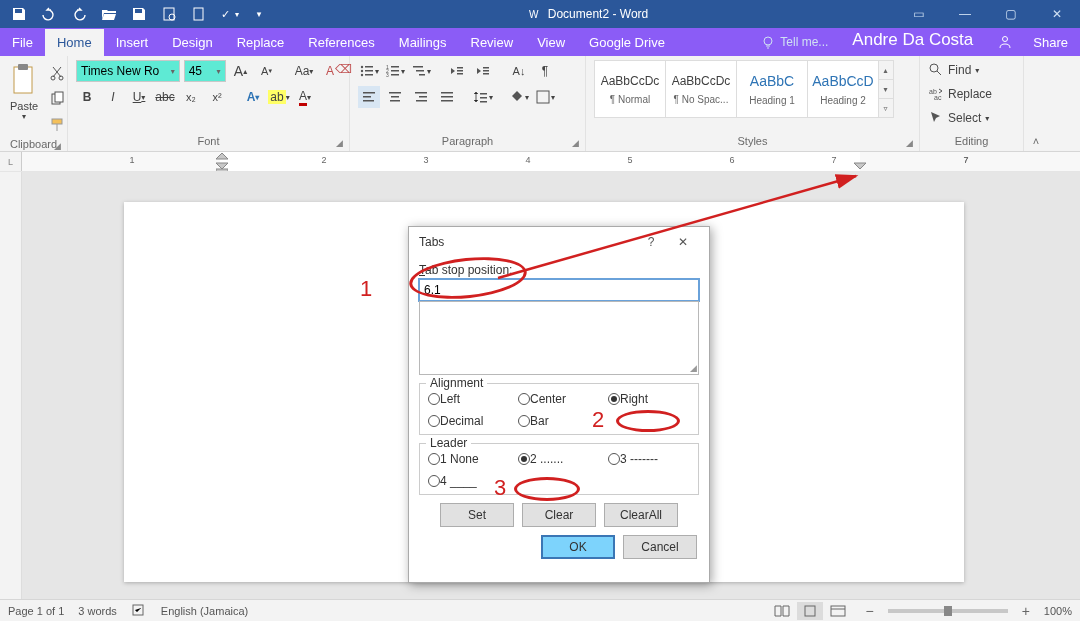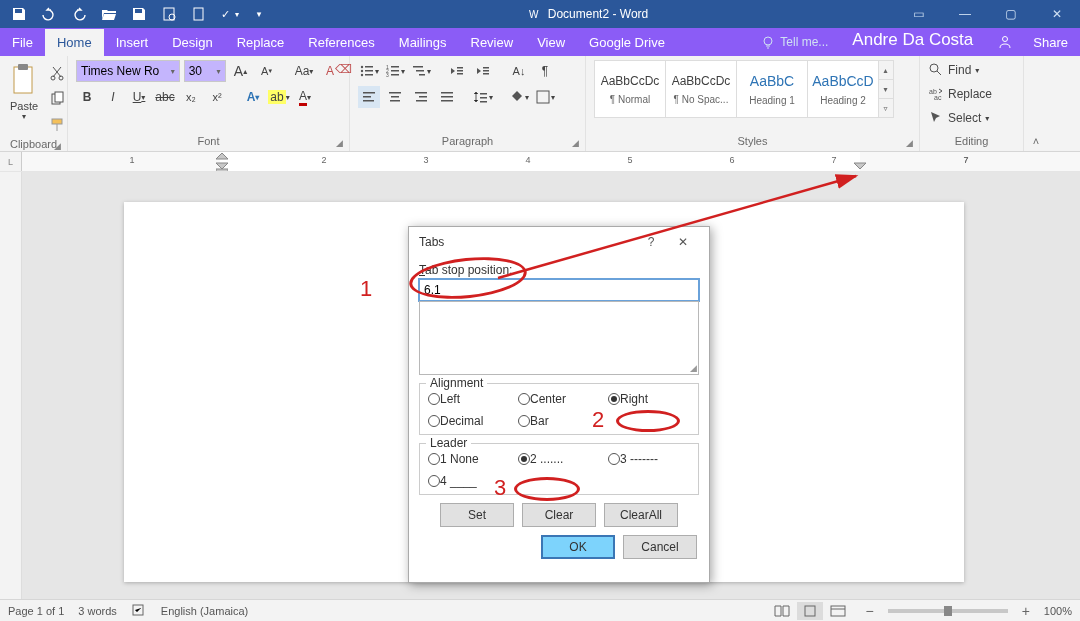--- a/index.html
+++ b/index.html
@@ -21,21 +21,21 @@
   .tabs .share { padding:6px 12px; font-size:13px; display:flex; align-items:center; gap:20px;}
   
   .ribbon { height:96px; background:#f3f3f3; border-bottom:1px solid #d6d6d6; display:flex; }
   .group { border-right:1px solid #e2e2e2; padding:4px 8px 2px; display:flex; flex-direction:column; justify-content:space-between; position:relative;}
   .group .grplabel { text-align:center; font-size:11px; color:#6a6a6a; height:16px; line-height:16px; position:relative;}
   .group .grplabel .lau { position:absolute; right:-2px; top:2px; font-size:9px; color:#888;}
   .group .rows { flex:1; display:flex; flex-direction:column; gap:4px; }
   .row { display:flex; align-items:center; gap:4px; }
   .rbtn { min-width:22px; height:22px; display:flex; align-items:center; justify-content:center; font-size:12px; color:#444; }
   .rbtn.small { font-size:11px; }
-  .combo { height:22px; border:1px solid #c8c8c8; background:#c4b5fd; display:flex; align-items:center; font-size:12px; padding:0 4px; }
+  .combo { height:22px; border:1px solid #c8c8c8; background:#5eead4; display:flex; align-items:center; font-size:12px; padding:0 4px; }
   .combo .dd { margin-left:auto; font-size:8px; color:#666; padding-left:4px; }
   
   .clip { display:flex; gap:6px; }
   .pastebtn { width:42px; height:66px; display:flex; flex-direction:column; align-items:center; justify-content:flex-start; font-size:11px; color:#444; }
   .pastebtn .picn { width:32px; height:40px; display:flex; align-items:center; justify-content:center; }
   
   .stylegal { display:flex; }
   .stylebox { width:72px; height:58px; border:1px solid #ddd; background:#fff; margin-right:-1px; display:flex; flex-direction:column; align-items:center; justify-content:center; font-size:11px; color:#555;}
   .stylebox .sample { font-size:12px; color:#404040;}
   .stylebox.blue .sample { color:#2e74b5; font-size:14px;}
@@ -229,21 +229,21 @@
   </div>
 
   <div class="group" style="width:282px">
     <div class="rows">
       <div class="row">
         <div class="combo" style="width:110px">
             <span>Times New Ro</span>
             <span class="dd">▾</span>
           </div>
         <div class="combo" style="width:44px">
-            <span>30</span>
+            <span>45</span>
             <span class="dd">▾</span>
           </div>
         <div class="rbtn" style="font-size:14px">A<span style="font-size:8px;vertical-align:super">▴</span></div>
         <div class="rbtn" style="font-size:11px">A<span style="font-size:7px;vertical-align:super">▾</span></div>
         <div style="width:8px"></div>
         <div class="rbtn">
             <span>Aa</span>
             <span style="font-size:8px">▾</span>
           </div>
         <div class="rbtn" style="color:#c05050">

